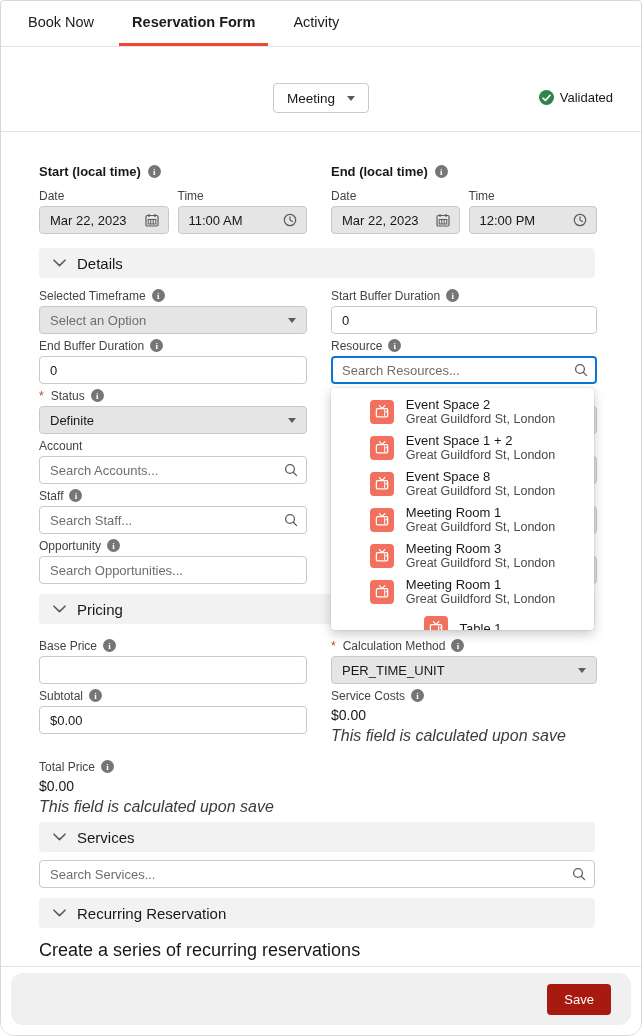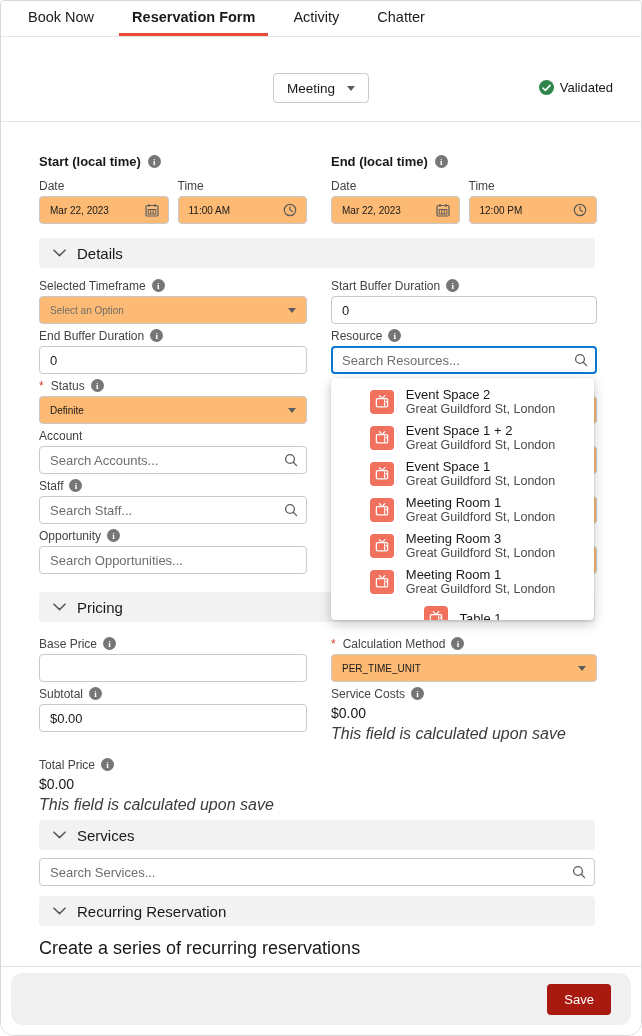--- a/index.html
+++ b/index.html
@@ -5,37 +5,37 @@
   :root{
     --accent:#EA4A35; --save:#A81A10; --green:#2E844A; --focus:#0B76D3;
     --coral:#F2705E; --border:#C9C9C9; --lbl:#444444; --txt:#181818;
     --ph:#706E6B; --sectbg:#F3F2F2; --divider:#E5E5E5;
   }
   *{box-sizing:border-box;margin:0;padding:0;}
   body{width:642px;height:1036px;background:#fff;font-family:"Liberation Sans",sans-serif;color:var(--txt);}
   .card{position:relative;width:642px;height:1036px;border:1px solid #D8D8D8;border-radius:4px 4px 14px 14px;background:#fff;overflow:hidden;}
 
   
-  .tabbar{display:flex;height:36px;padding-left:8px;border-bottom:1px solid var(--divider);}
+  .tabbar{display:flex;height:46px;padding-left:8px;border-bottom:1px solid var(--divider);}
   .tab{display:flex;align-items:center;padding:0 13px;margin:0 6px;font-size:14.5px;color:#1b1b1b;border-bottom:3px solid transparent;cursor:pointer;}
   .tab.active{font-weight:bold;border-bottom-color:var(--accent);}
 
   
   .toolbar{position:relative;height:85px;border-bottom:1px solid var(--divider);}
   .type-select{position:absolute;left:50%;top:36px;transform:translateX(-50%);height:30px;display:flex;align-items:center;gap:12px;padding:0 13px;border:1px solid var(--border);border-radius:4px;font-size:13.5px;cursor:pointer;background:#fff;}
   .validated{position:absolute;right:28px;top:43px;display:flex;align-items:center;gap:6px;font-size:13px;}
   .check-circle{width:15px;height:15px;border-radius:50%;background:var(--green);display:flex;align-items:center;justify-content:center;}
 
   .content{padding:0 46px 0 38px;}
 
   
   .lbl{display:flex;align-items:center;gap:6px;font-size:12px;color:var(--lbl);height:15px;margin-bottom:3px;white-space:nowrap;}
   .lbl.required::before{content:"*";color:#D83A2E;margin-right:1px;}
   .info{width:13px;height:13px;border-radius:50%;background:#767676;color:#fff;font-size:9px;font-weight:bold;font-family:"Liberation Serif",serif;display:inline-flex;align-items:center;justify-content:center;flex:0 0 auto;cursor:pointer;}
-  .box{position:relative;height:28px;border:1px solid var(--border);border-radius:4px;background:#fdba74;display:flex;align-items:center;padding:0 10px;font-size:10px;color:var(--txt);}
+  .box{position:relative;height:28px;border:1px solid var(--border);border-radius:4px;background:#e5e5e5;display:flex;align-items:center;padding:0 10px;font-size:13px;color:var(--txt);}
   .box .val{flex:1;}
   input.ctl{width:100%;height:28px;border:1px solid var(--border);border-radius:4px;padding:0 28px 0 10px;font-size:13px;color:var(--txt);font-family:"Liberation Sans",sans-serif;outline:none;background:#fff;}
   input.ctl.plain{padding-right:10px;}
   input.ctl.focus{border:2px solid var(--focus);padding-left:9px;}
   input.ctl::placeholder{color:var(--ph);}
   .icon-right{position:absolute;right:9px;top:50%;transform:translateY(-50%);display:flex;cursor:pointer;}
   .lookup{position:relative;}
   .caret{width:0;height:0;border-left:4.5px solid transparent;border-right:4.5px solid transparent;border-top:5.5px solid #5C5C5C;}
   .selectbox{cursor:pointer;}
   .selectbox .val.placeholder{color:var(--ph);}
@@ -78,21 +78,20 @@
 </style>
 </head>
 <body>
 
 <div class="card">
 
   <div class="tabbar">
     <div class="tab">Book Now</div>
     <div class="tab active">Reservation Form</div>
     <div class="tab">Activity</div>
-    <div class="tab">Chatter</div>
   </div>
 
   <div class="toolbar">
     <div class="type-select">
       <span>Meeting</span>
       <span class="caret"></span>
     </div>
     <div class="validated">
       <span class="check-circle">
         <svg width="9" height="8" viewBox="0 0 9 8">
@@ -261,21 +260,21 @@
           <div class="dd-item">
             <span class="dd-ic">
                 <svg width="18" height="18" viewBox="0 0 24 24">
                   <path d="M8.5 3.5 L12 7.2 M15.8 3.5 L12.6 7.2" stroke="#fff" stroke-width="1.7" stroke-linecap="round" fill="none"></path>
                   <rect x="4.5" y="7.5" width="15" height="11" rx="1.4" fill="none" stroke="#fff" stroke-width="1.7"></rect>
                   <line x1="15.6" y1="8.5" x2="15.6" y2="17.5" stroke="#fff" stroke-width="1.4"></line>
                   <rect x="17" y="10.5" width="1.8" height="2" fill="#fff"></rect>
                 </svg>
               </span>
             <span class="dd-txt">
-                <span class="dd-name">Event Space 1</span>
+                <span class="dd-name">Event Space 8</span>
                 <span class="dd-loc">Great Guildford St, London</span>
               </span>
           </div>
           <div class="dd-item">
             <span class="dd-ic">
                 <svg width="18" height="18" viewBox="0 0 24 24">
                   <path d="M8.5 3.5 L12 7.2 M15.8 3.5 L12.6 7.2" stroke="#fff" stroke-width="1.7" stroke-linecap="round" fill="none"></path>
                   <rect x="4.5" y="7.5" width="15" height="11" rx="1.4" fill="none" stroke="#fff" stroke-width="1.7"></rect>
                   <line x1="15.6" y1="8.5" x2="15.6" y2="17.5" stroke="#fff" stroke-width="1.4"></line>
                   <rect x="17" y="10.5" width="1.8" height="2" fill="#fff"></rect>
@@ -389,21 +388,21 @@
         </div>
         <div class="lookup">
           <input class="ctl plain" placeholder="Search Opportunities..." style="">
         </div>
       </div>
       <div class="cell ghost-cell">
           <div class="box ghost"></div>
         </div>
     </div>
 
-    <div class="sect" style="margin-top:18px;">
+    <div class="sect" style="margin-top:10px;">
       <svg width="13" height="8" viewBox="0 0 13 8">
           <path d="M1 1.2 L6.5 6.6 L12 1.2" stroke="#5B5B5B" stroke-width="1.6" fill="none" stroke-linecap="round" stroke-linejoin="round"></path>
         </svg>
       <span>Pricing</span>
     </div>
 
     <div class="grid2" style="margin-top:14px;">
       <div class="cell">
         <div class="lbl">
           <span>Base Price</span>

